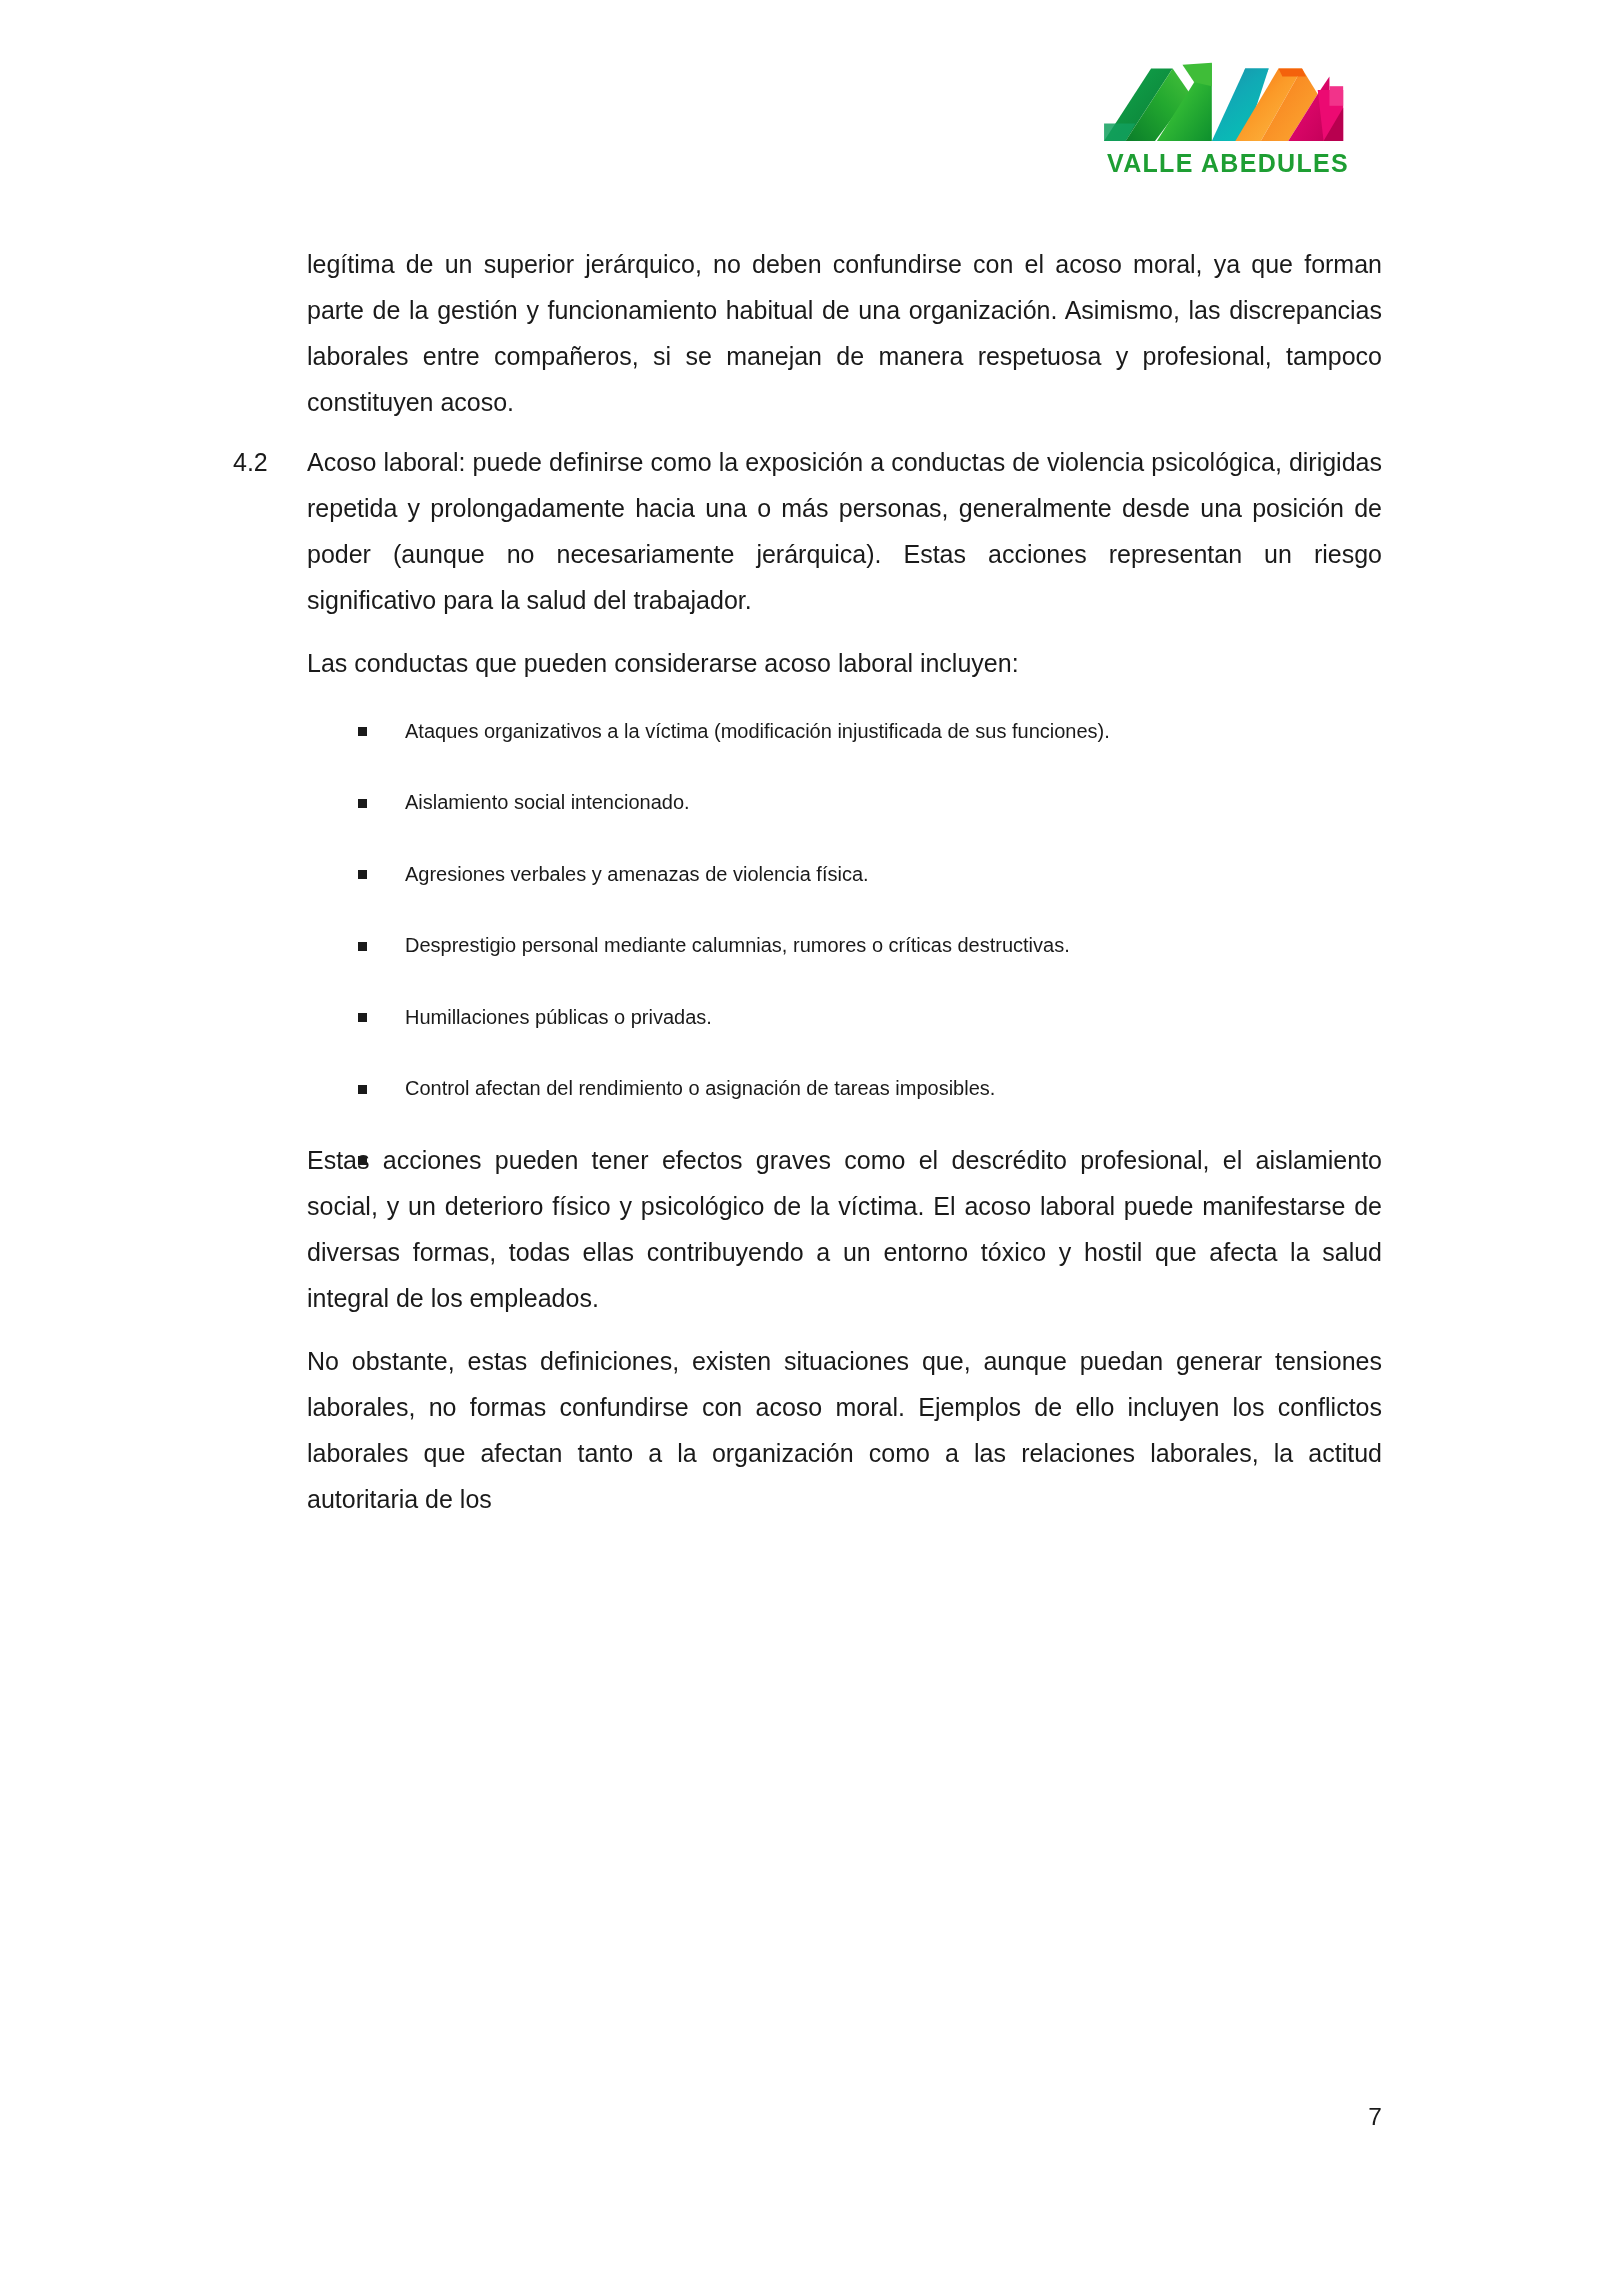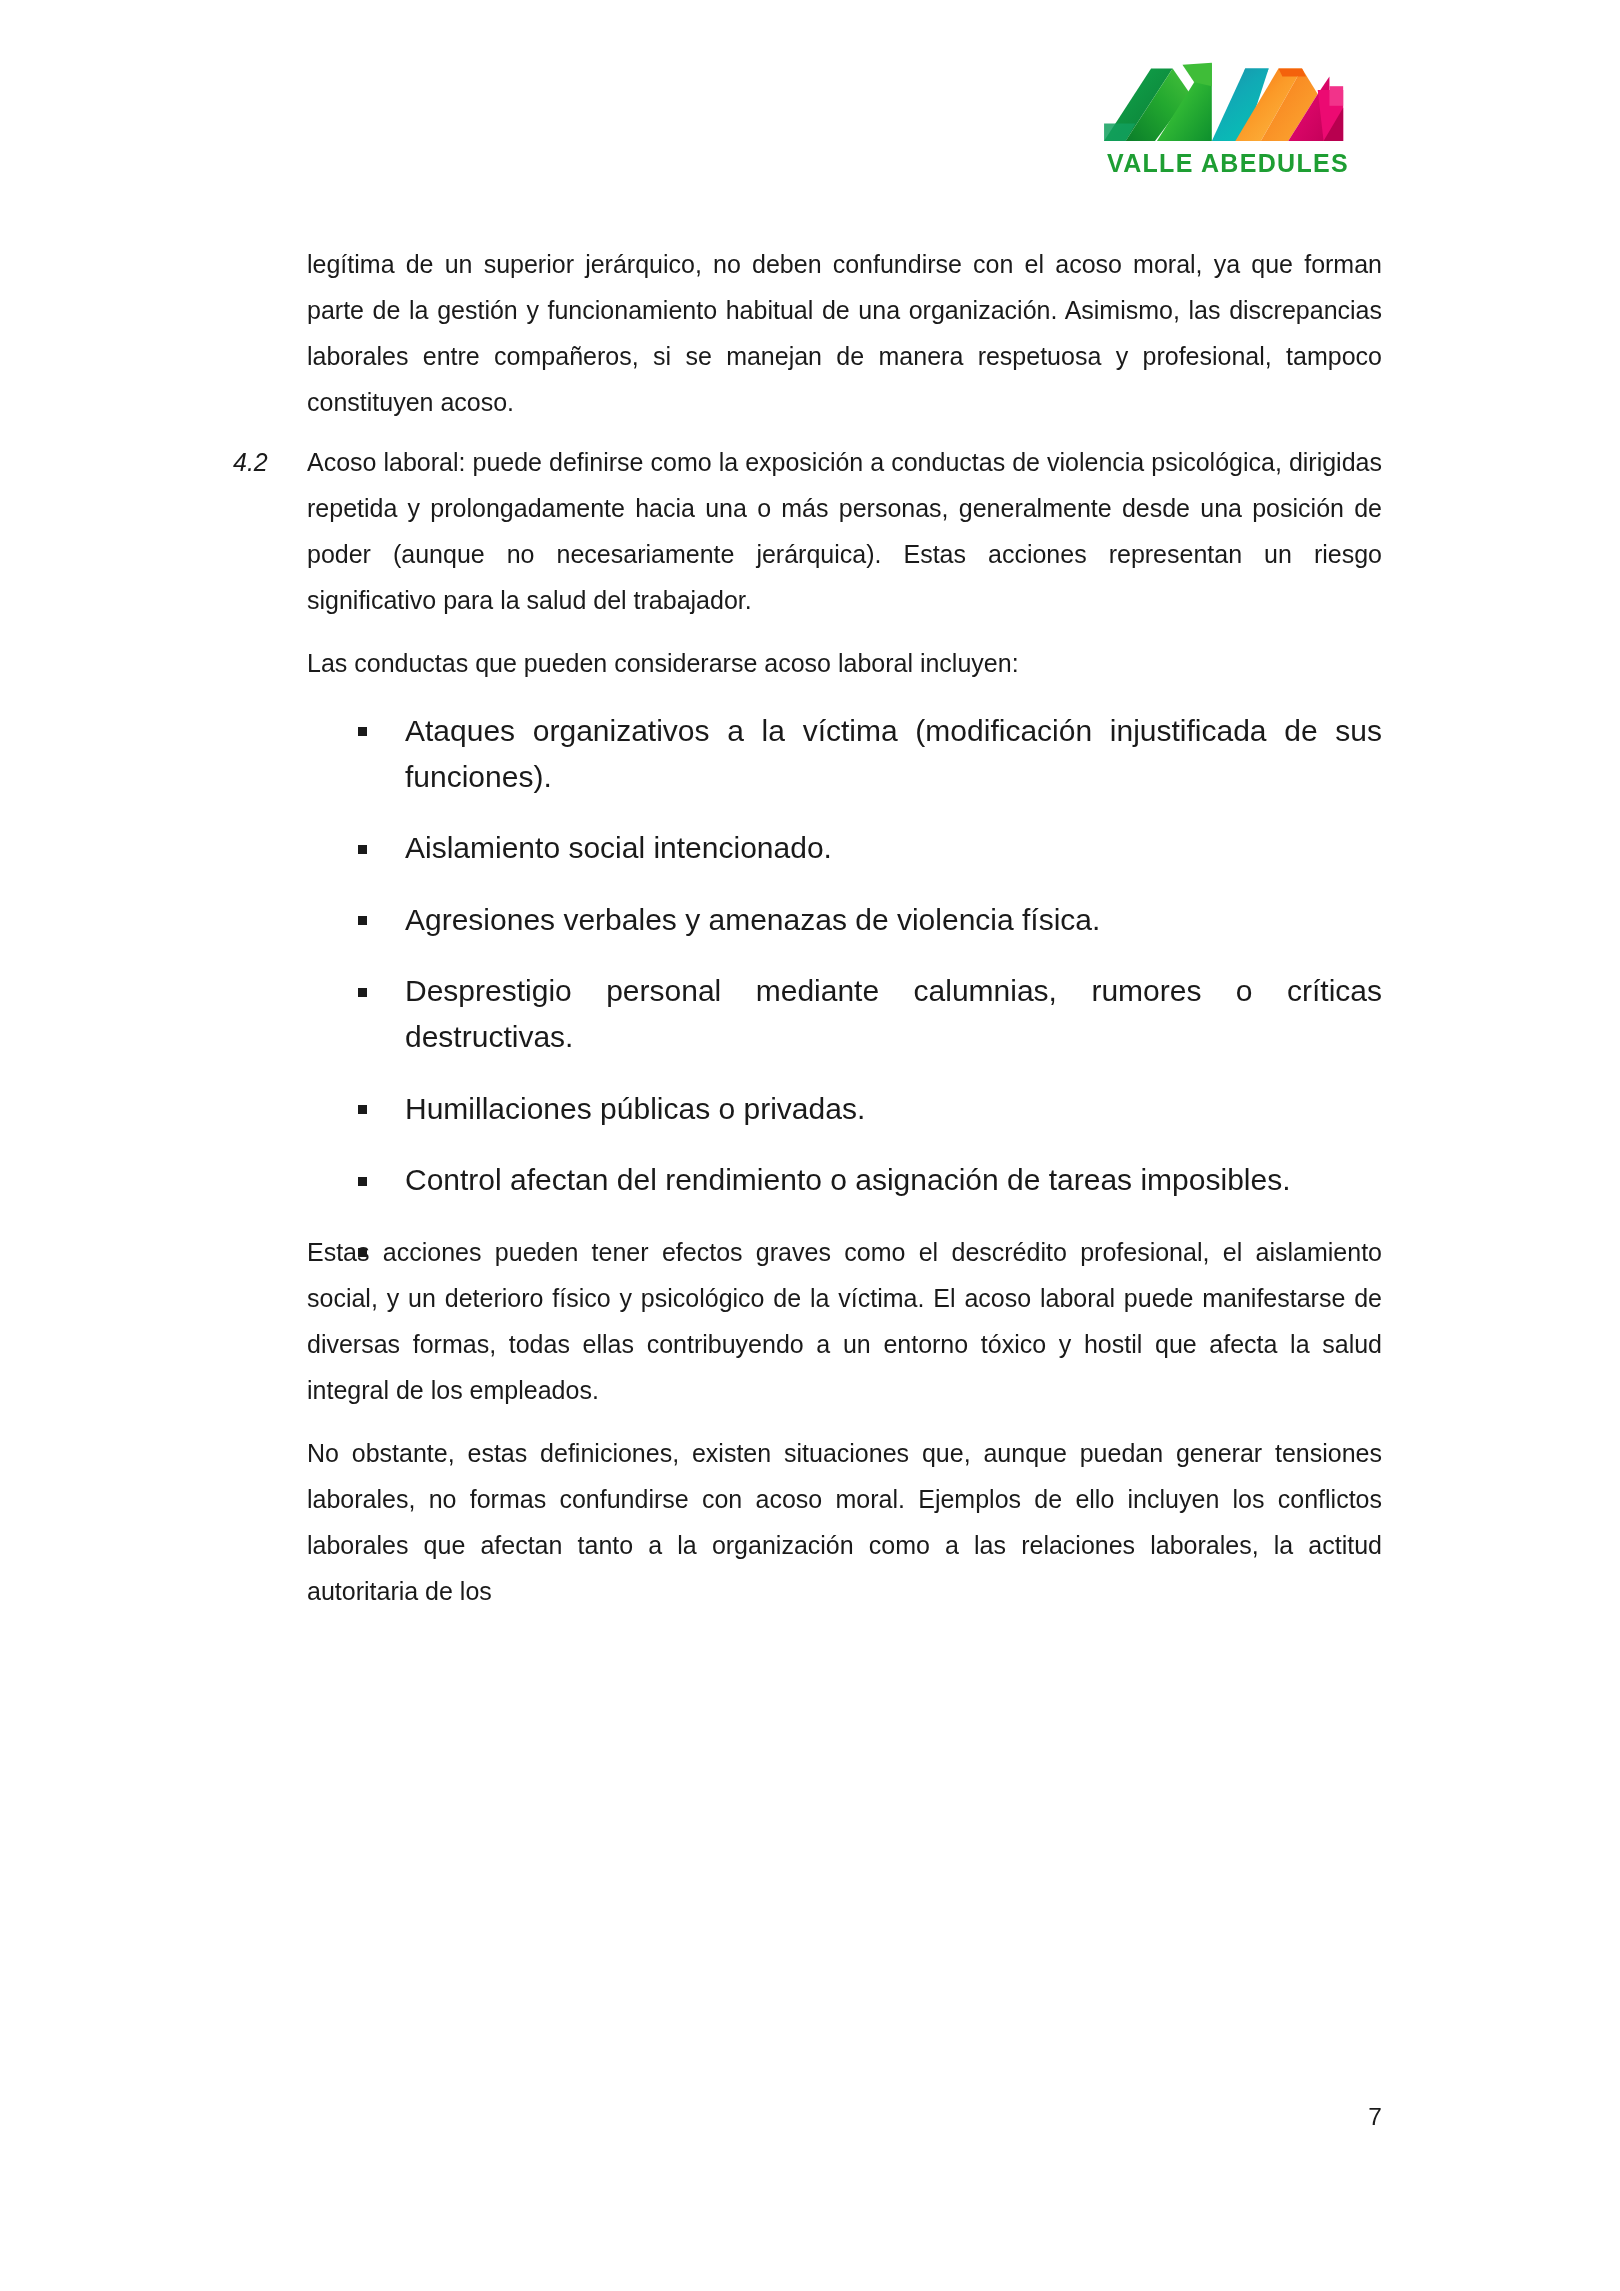--- a/index.html
+++ b/index.html
@@ -73,37 +73,36 @@
     padding-left: 0;
     margin-top: 13.7px;
   }
   .clause-num {
     position: absolute;
     left: -74px;
     top: 0;
     font-size: 25px;
     line-height: 46px;
     color: #1a1a1a;
-    font-style: italic;
   }
   .clause b {
     font-weight: normal;
   }
 
   
   .bullets {
     list-style: none;
     margin: 21.6px 0 9.8px 0;
     padding: 0;
   }
   .bullets li {
     position: relative;
     padding-left: 98px;
     margin-bottom: 25.5px;
-    font-size: 30px;
+    font-size: 20px;
     line-height: 46px;
     text-align: justify;
     color: #1a1a1a;
   }
   .bullets li:last-child { margin-bottom: 0; }
   .bullet-mark {
     position: absolute;
     left: 51px;
     top: 19.6px;
     width: 8.8px;

